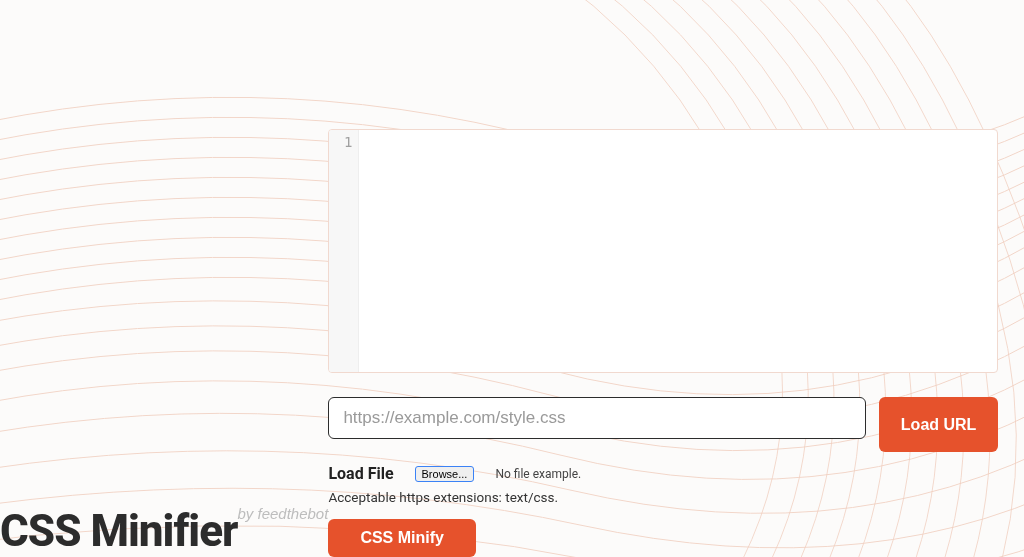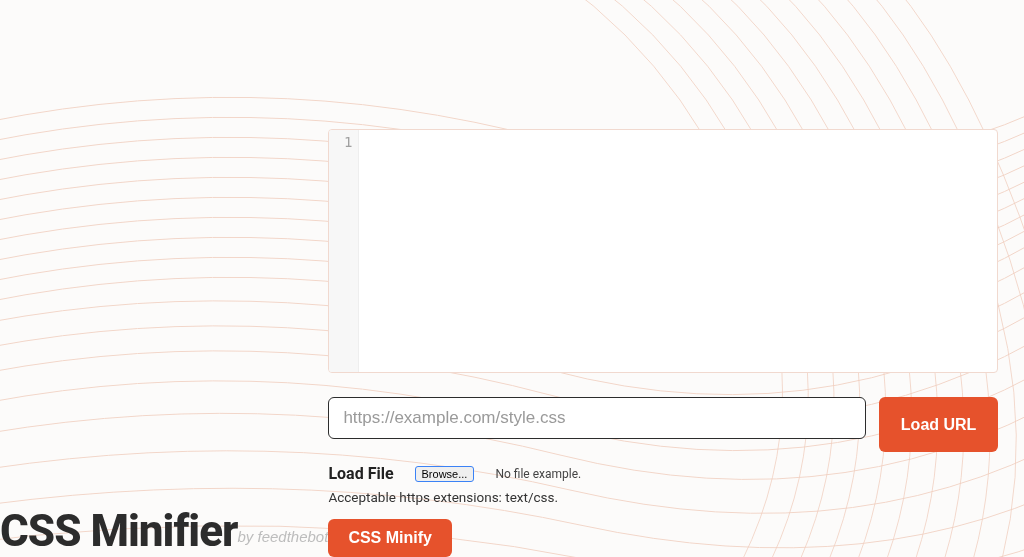--- a/index.html
+++ b/index.html
@@ -45,21 +45,21 @@
       letter-spacing: -1px;
       margin-top: 4px;
     }
 
     .subtitle {
       font-size: 15px;
       font-family: "Lucida Handwriting", cursive, sans-serif;
       font-style: italic;
       color: #bdbdbd;
       margin-top: 8px;
-      margin-bottom: 12px;
+      margin-bottom: 35px;
     }
 
     .main-panel {
       width: 670px;
       display: flex;
       flex-direction: column;
     }
 
     .editor-frame {
       width: 670px;
@@ -167,21 +167,21 @@
       margin-top: 14px;
     }
 
     .btn-minify {
       background: #e6522c;
       color: #ffffff;
       border: none;
       border-radius: 6px;
       font-size: 16px;
       font-weight: 600;
-      padding: 10px 20px;
+      padding: 10px 32px;
       cursor: pointer;
     }
   </style>
 </head>
 <body>
 
 <svg class="bg-pattern" viewBox="0 0 1024 557" preserveAspectRatio="none">
   <g stroke="#f0cdbd" stroke-width="1" fill="none" opacity="0.8">
     <path d="M -50 130 Q 250 60 550 140 T 1100 80"></path>
     <path d="M -50 150 Q 250 80 550 160 T 1100 95"></path>

